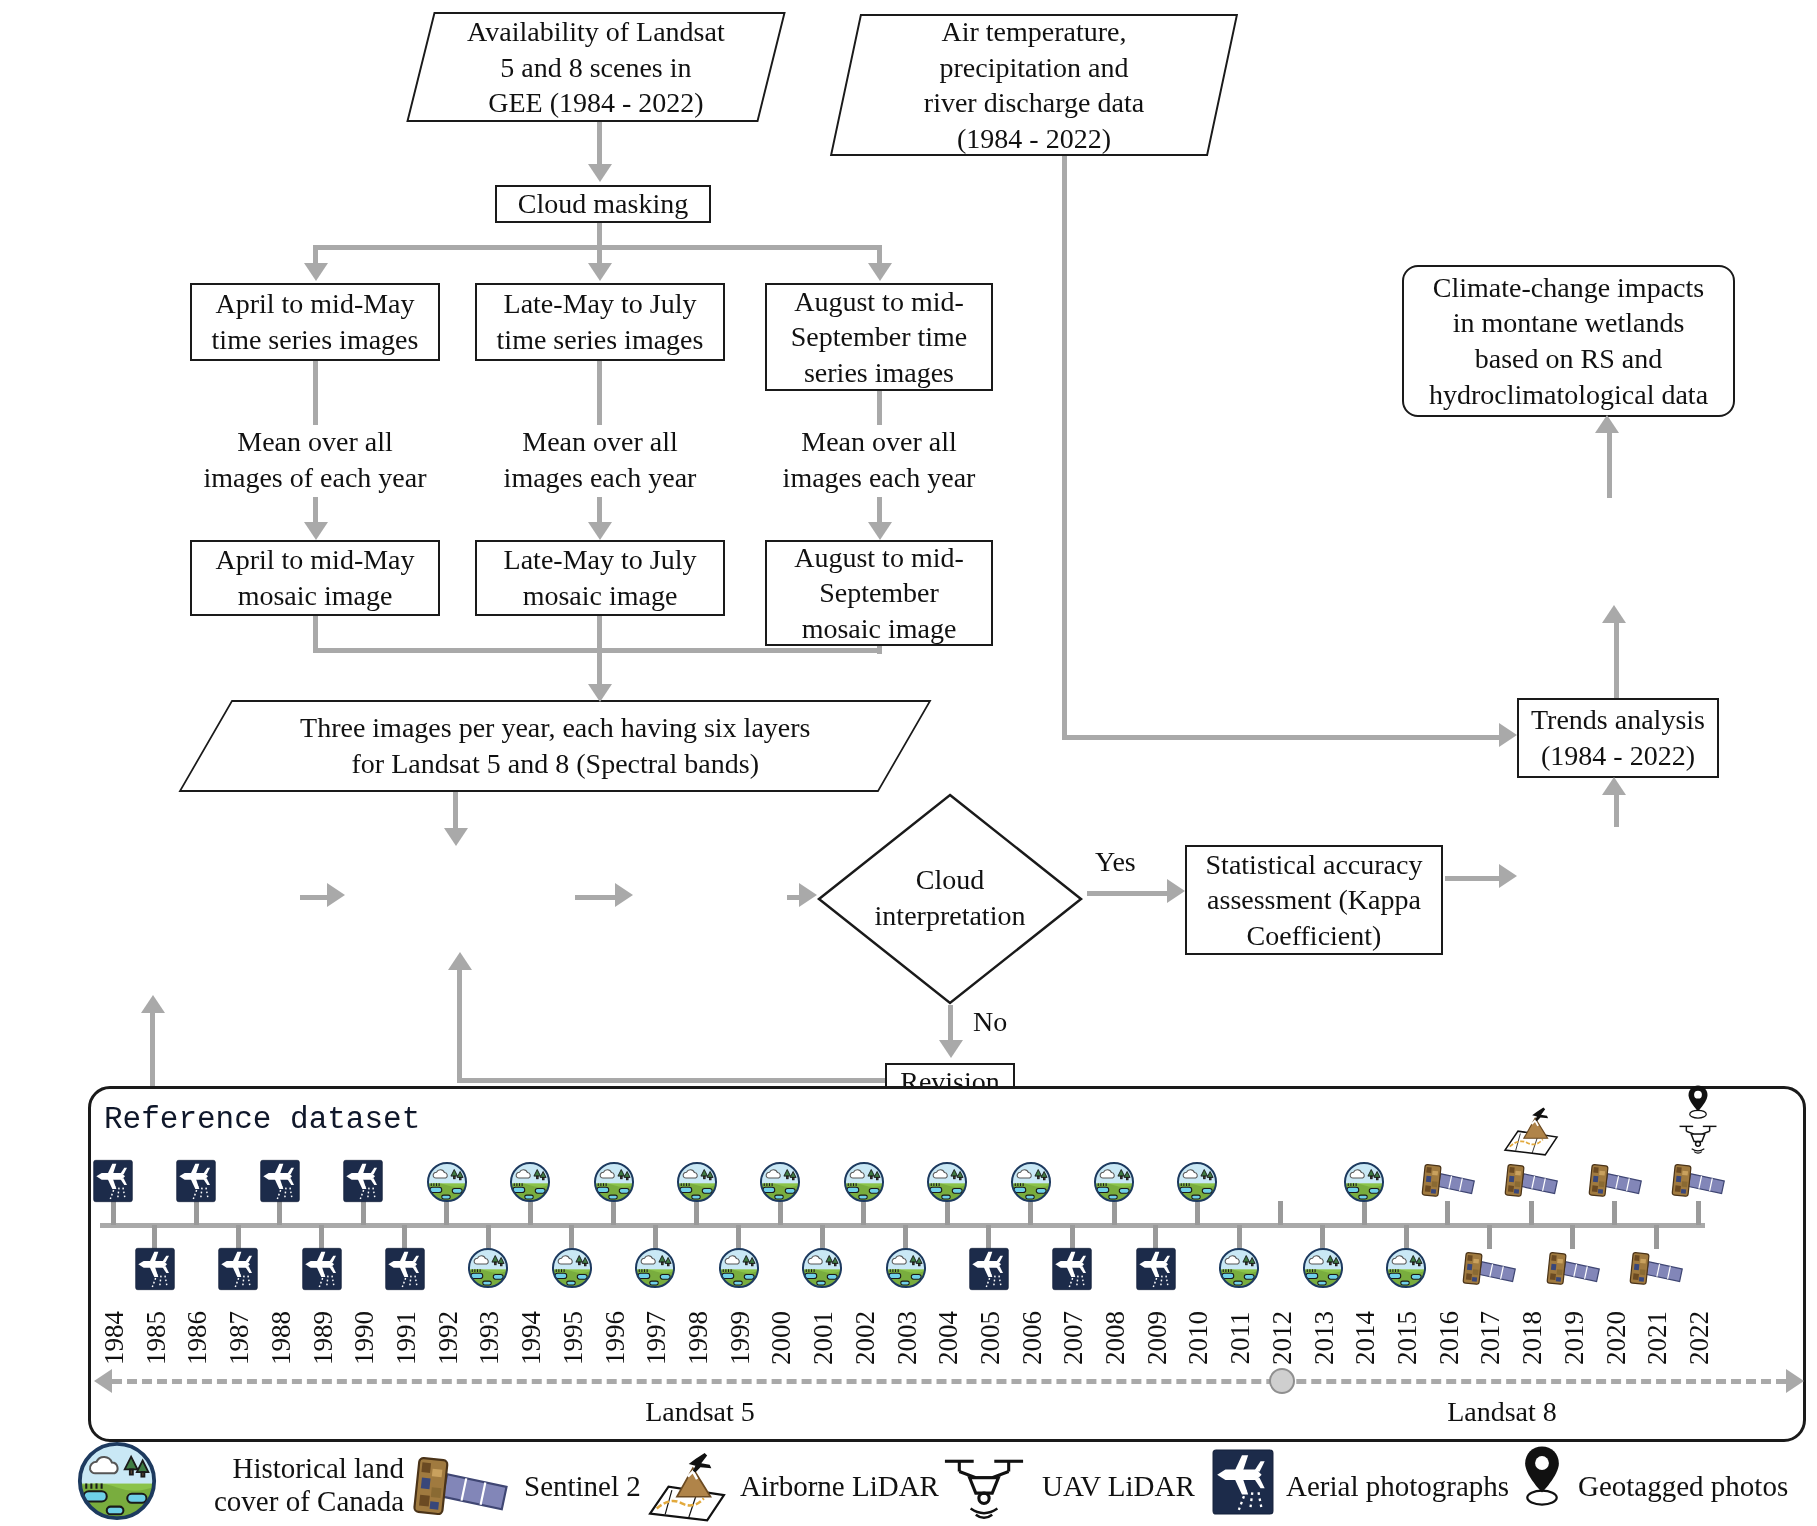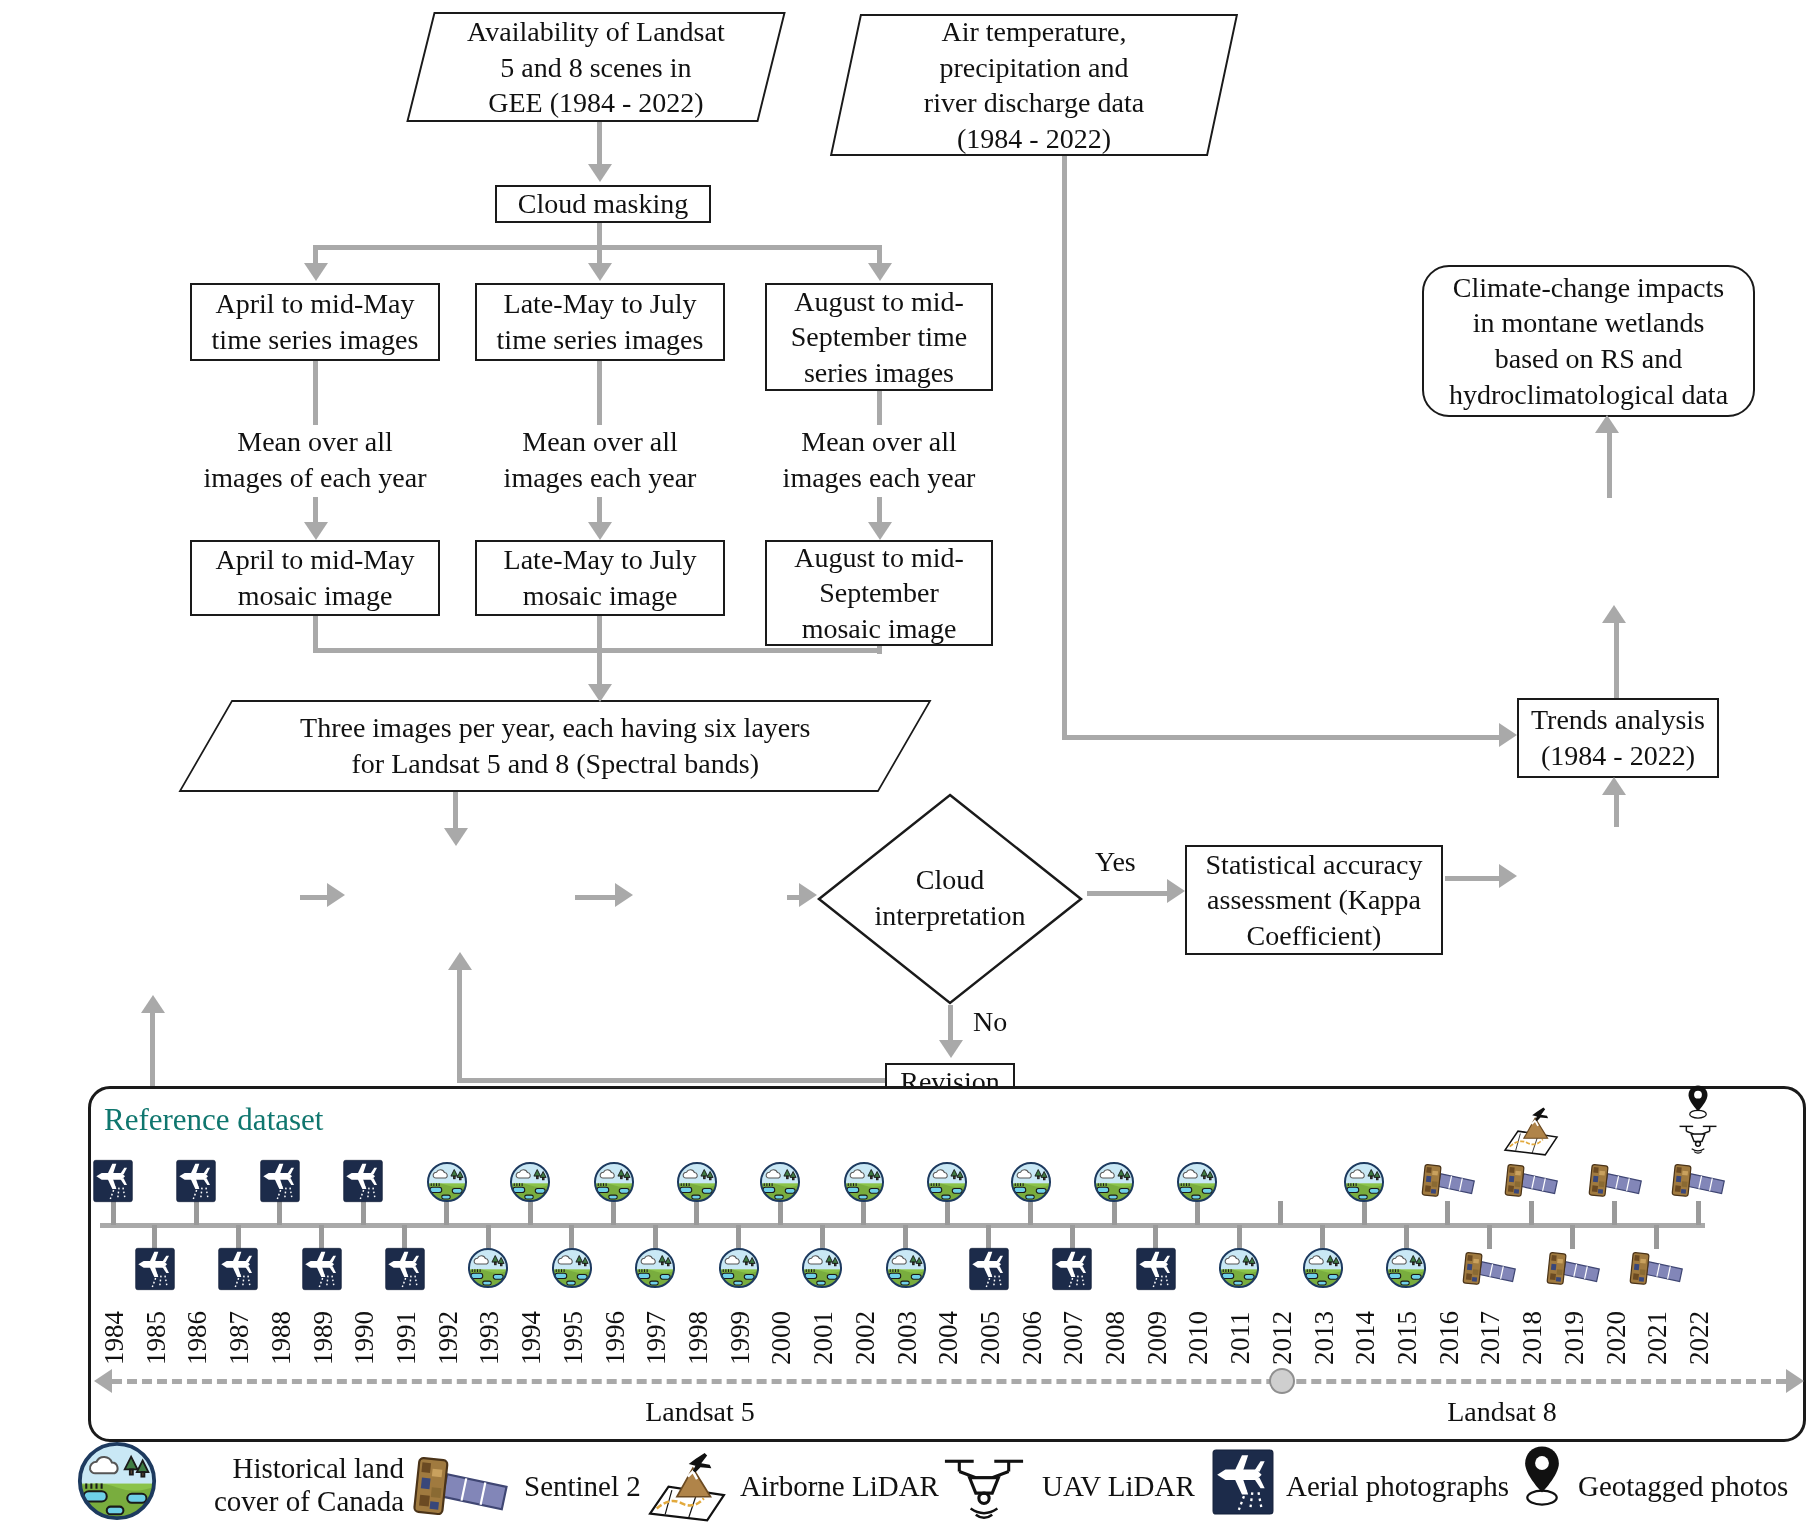--- a/index.html
+++ b/index.html
@@ -5,40 +5,40 @@
   html,body{margin:0;padding:0;background:#fff;}
   #stage{position:relative;width:1817px;height:1526px;background:#fff;overflow:hidden;
          font-family:"Liberation Serif","DejaVu Serif",serif;color:#111;}
   .abs{position:absolute;}
   .node{position:absolute;box-sizing:border-box;border:2.5px solid #1a1a1a;background:#fff;
         display:flex;align-items:center;justify-content:center;text-align:center;
         white-space:pre-line;font-size:28px;line-height:1.27;}
   .plain{border:none;background:transparent;}
   .para{background:#fff;}
   .unskew{white-space:pre-line;text-align:center;width:100%;}
-  .rounded{border-radius:27px;margin-left:20px;}
+  .rounded{border-radius:16px;}
   .cl{position:absolute;background:#a9a9a9;}
   .ah{position:absolute;width:0;height:0;border-style:solid;}
   .ah-d{border-left:12px solid transparent;border-right:12px solid transparent;border-top:18px solid #a9a9a9;border-bottom:0;}
   .ah-u{border-left:12px solid transparent;border-right:12px solid transparent;border-bottom:18px solid #a9a9a9;border-top:0;}
   .ah-r{border-top:12px solid transparent;border-bottom:12px solid transparent;border-left:18px solid #a9a9a9;border-right:0;}
   .ah-l{border-top:12px solid transparent;border-bottom:12px solid transparent;border-right:18px solid #a9a9a9;border-left:0;}
   #refbox{position:absolute;left:88px;top:1086px;width:1712px;height:350px;
           border:3px solid #1a1a1a;border-radius:22px;background:#fff;}
   .tick{position:absolute;width:5px;height:24px;background:#9a9a9a;}
   .ticon{position:absolute;}
   .ylabel{position:absolute;width:80px;height:28px;text-align:center;font-size:27px;
           transform:rotate(-90deg);}
   #dashline{position:absolute;left:112px;top:1379px;width:1674px;height:0;
             border-top:5px dashed #a9a9a9;}
   #eradot{position:absolute;left:1269px;top:1368px;width:26px;height:26px;border-radius:50%;
           background:#cfcfcf;border:2px solid #8f8f8f;box-sizing:border-box;}
   .landsat{position:absolute;width:220px;text-align:center;font-size:28px;}
   .legend-label{position:absolute;font-size:29px;line-height:1.15;white-space:pre-line;}
-  #reftitle{position:absolute;left:104px;top:1102px;font-size:31px;color:#0f766e;}
+  #reftitle{position:absolute;left:104px;top:1102px;font-size:31px;color:#0f172a;font-family:Liberation Mono, monospace;}
   .yesno{position:absolute;font-size:28px;}
 </style>
 </head>
 <body>
 
 <div id="stage">
 
   <svg aria-hidden="true" style="position:absolute;width:0;height:0;">
     <defs>
       <clipPath id="lcclip">

